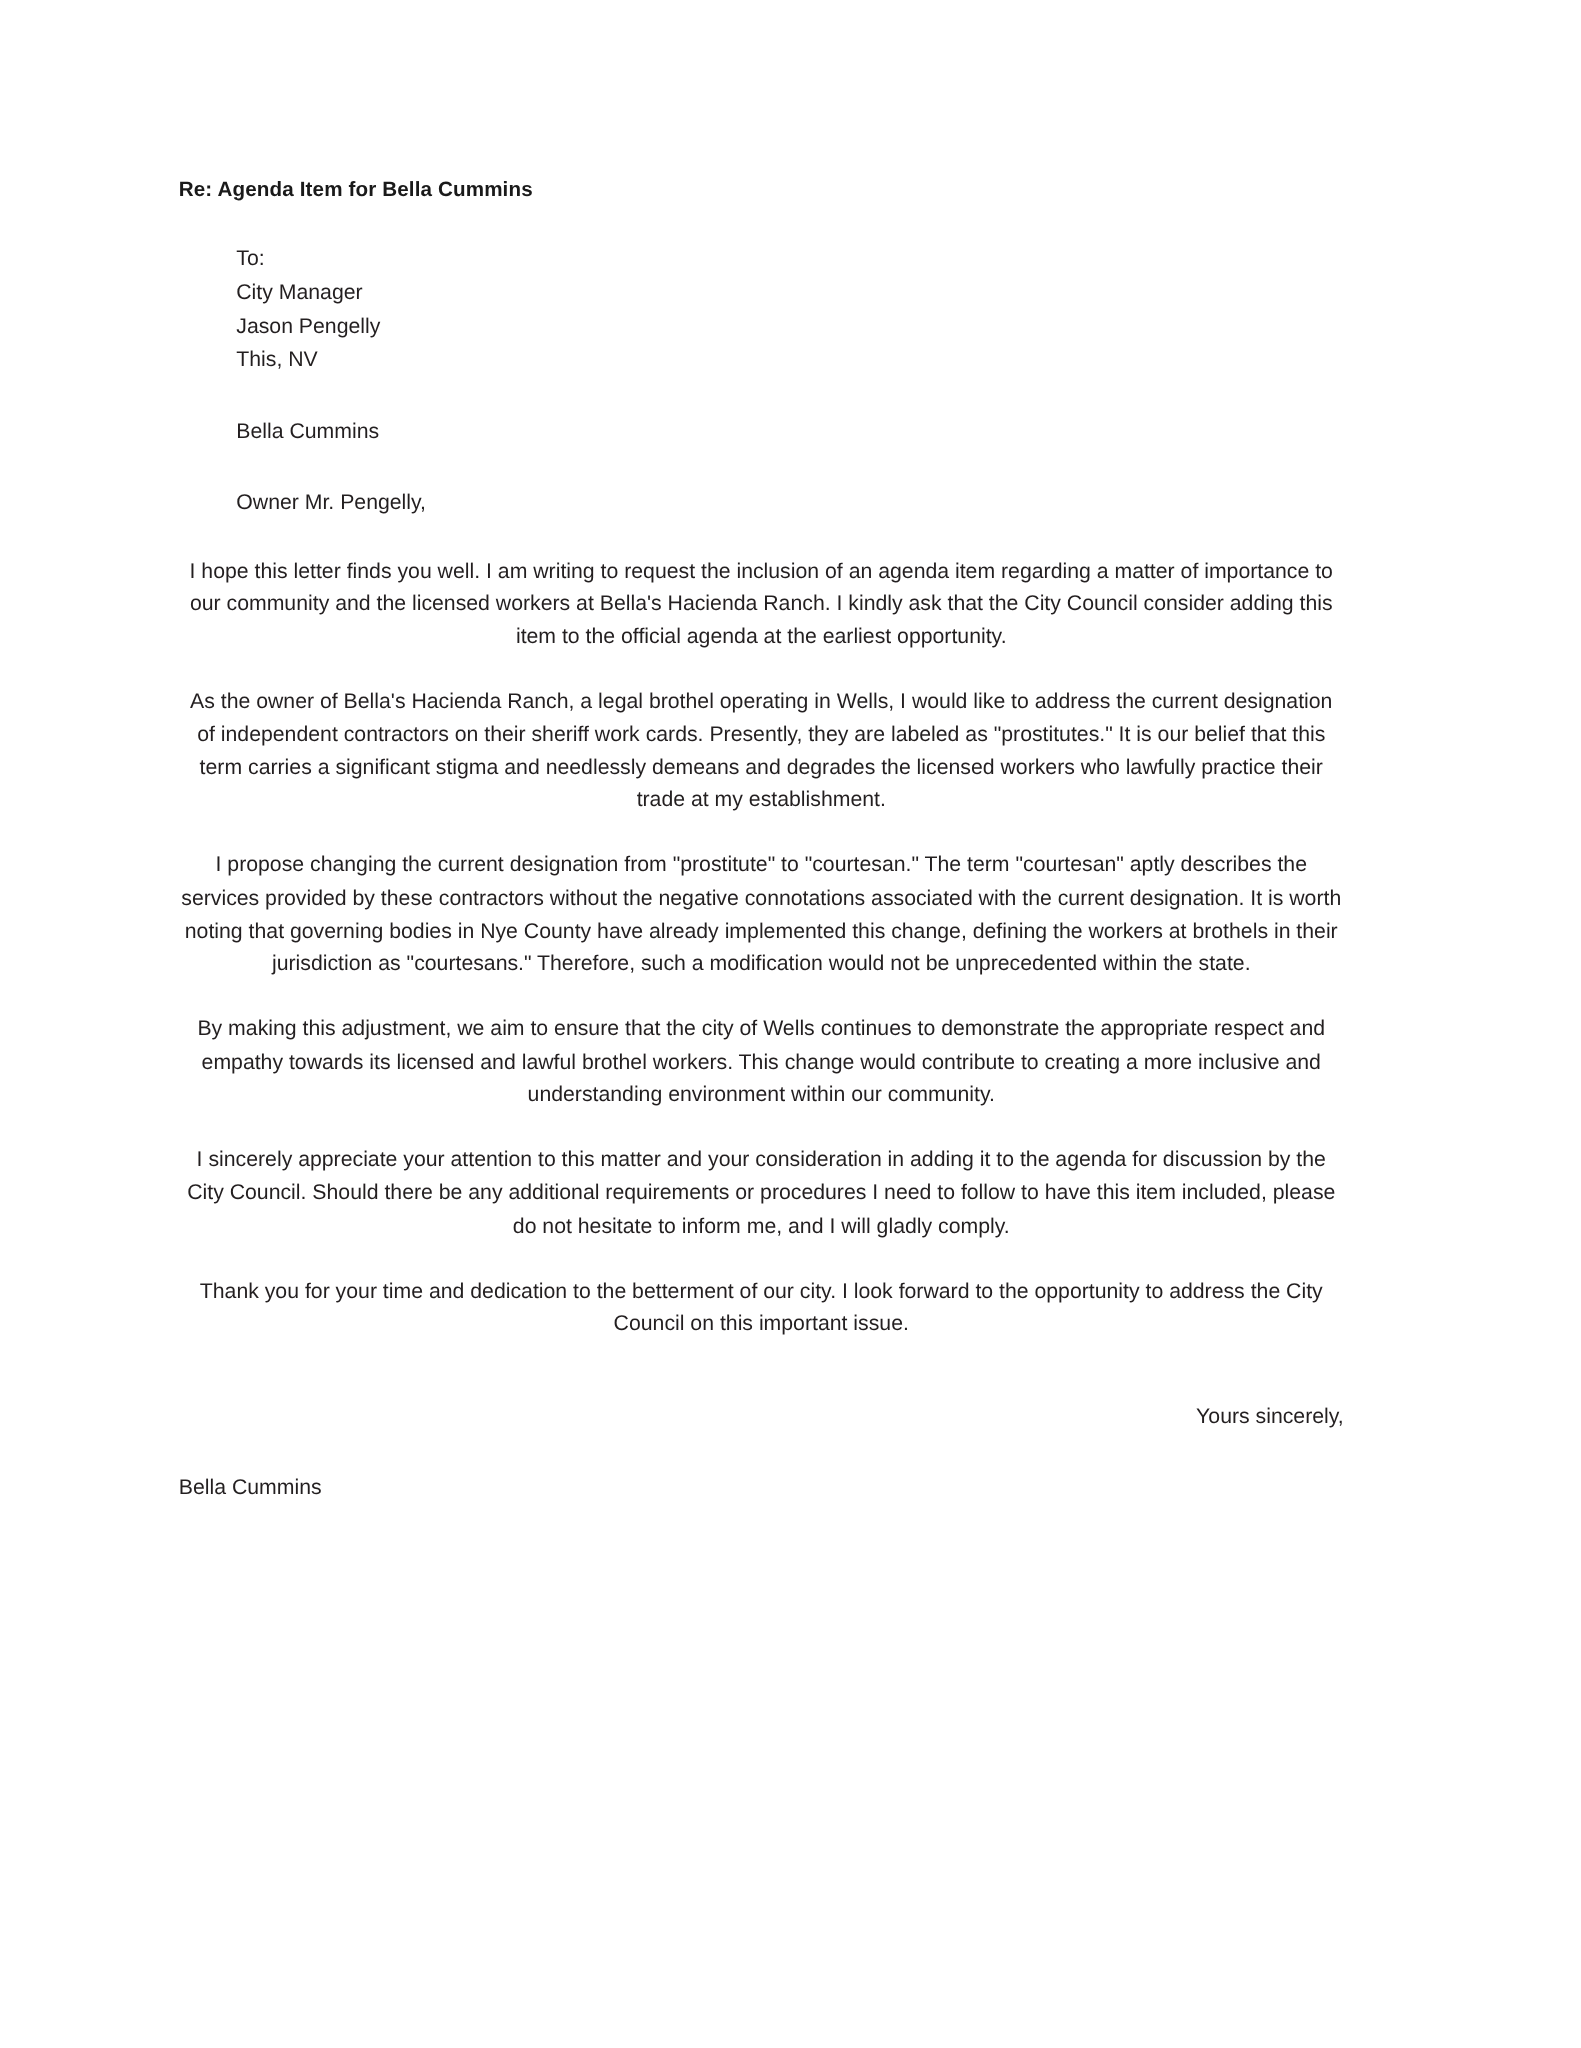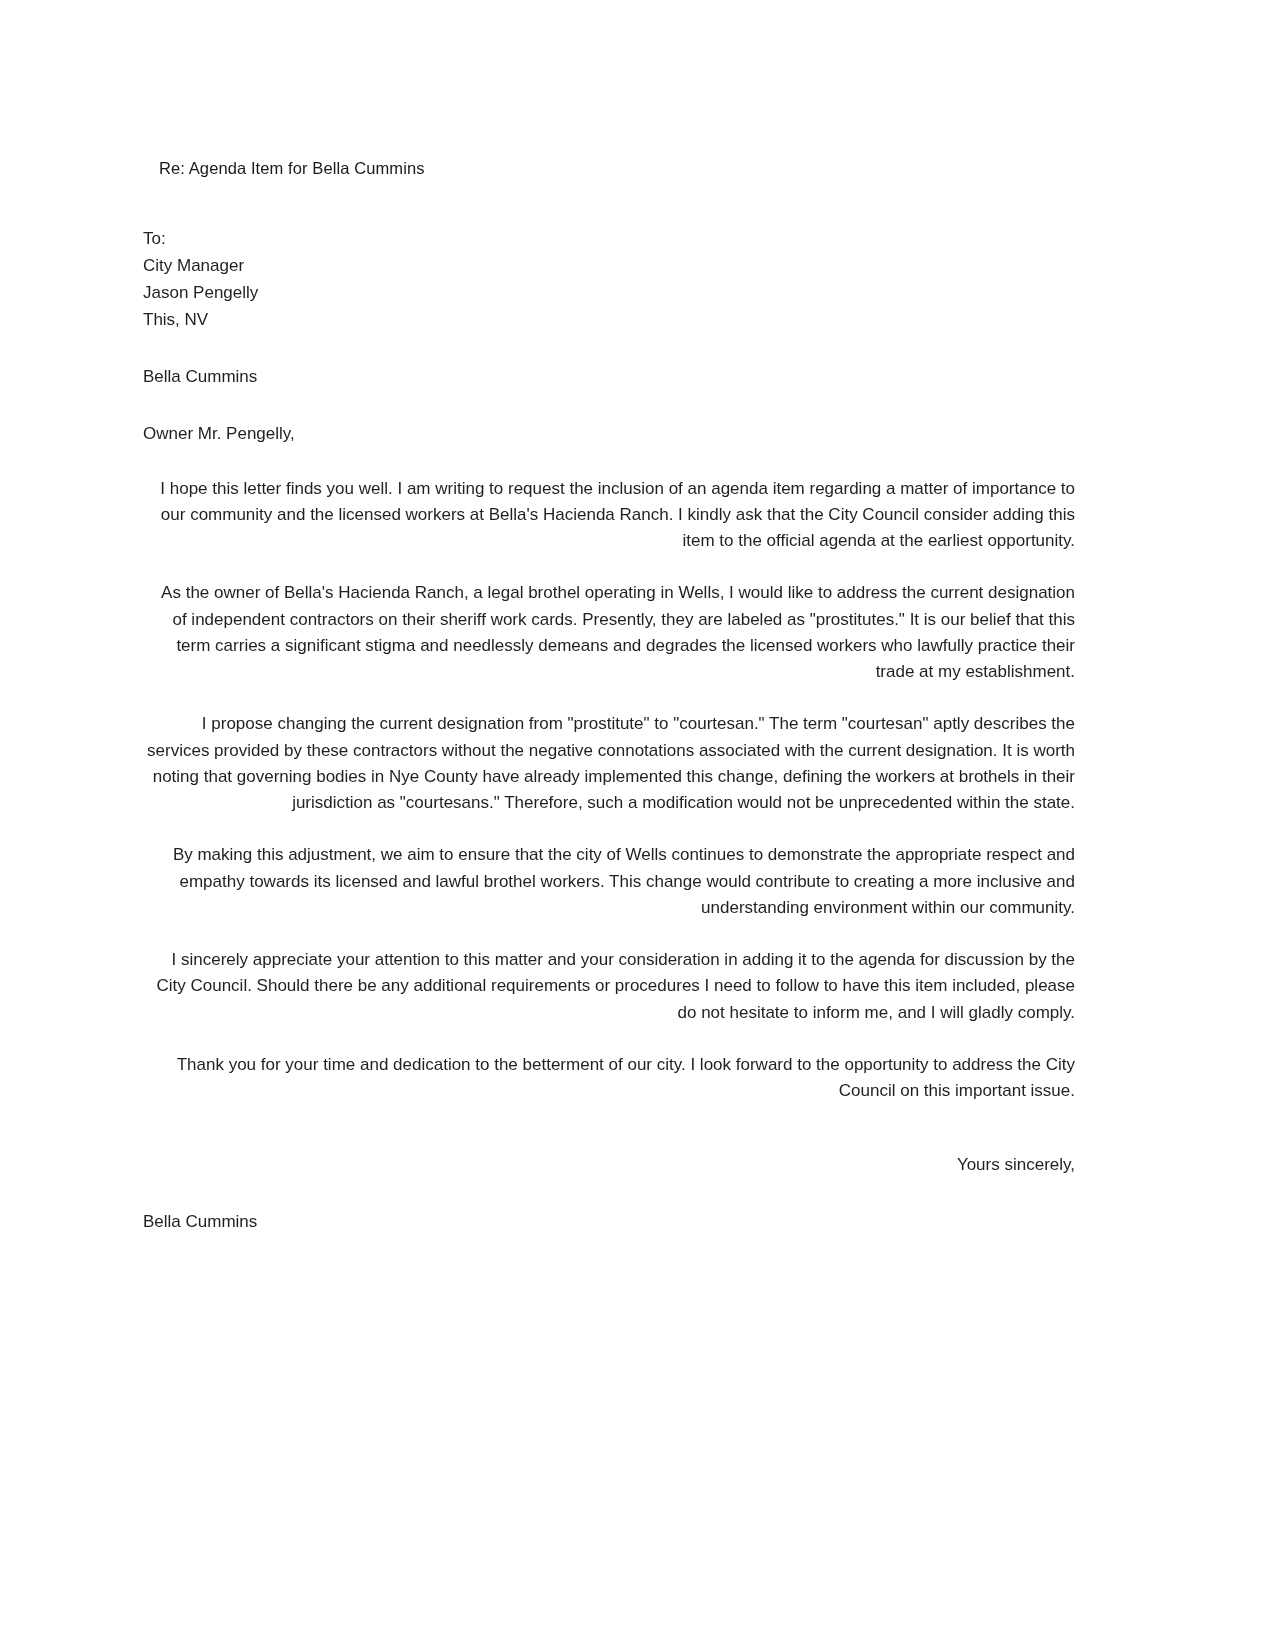--- a/index.html
+++ b/index.html
@@ -27,57 +27,58 @@
 
   .letter {
     position: absolute;
     left: 143px;
     top: 140px;
     width: 932px;
   }
 
   .subject {
     font-size: 16.5px;
-    font-weight: normal;
+    font-weight: bold;
     line-height: 1.48;
     letter-spacing: 0.1px;
-    margin: 16px;
+    margin: 0;
     color: #1a1a1a;
   }
 
   .block {
     margin: 0;
     font-size: 17px;
     line-height: 1.58;
     color: #231f20;
   }
 
   .block .line {
     display: block;
     white-space: pre-wrap;
+    margin-left: 46px;
   }
 
   .gap-address {
     height: 30px;
   }
   .gap-from {
     height: 30px;
   }
   .gap-salutation {
     height: 30px;
   }
   .gap-intro {
     height: 28px;
   }
 
   p.para {
     margin: 0 0 26px 0;
     font-size: 17px;
     line-height: 1.545;
-    text-align: right;
+    text-align: center;
     color: #231f20;
     hyphens: none;
   }
 
   p.para:last-of-type {
     margin-bottom: 0;
     margin-top: 15px;
   }
 
   .closing-gap {

